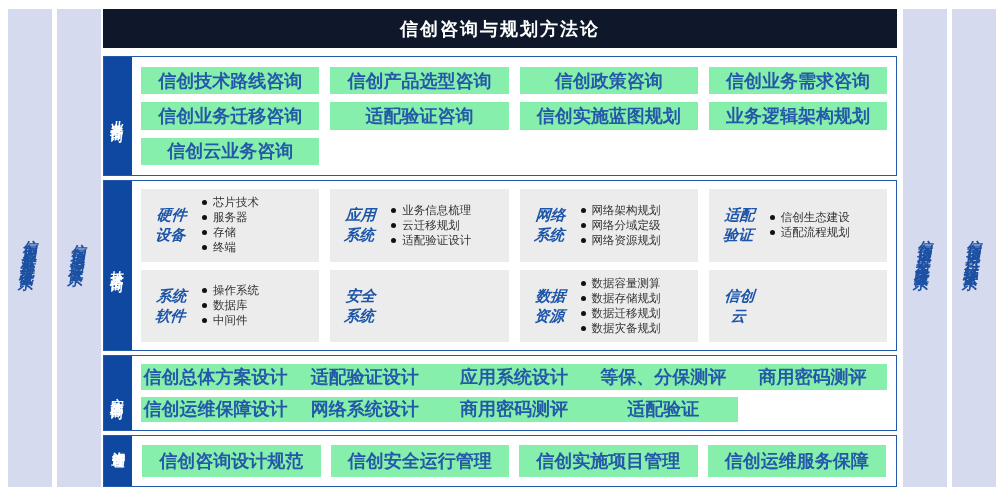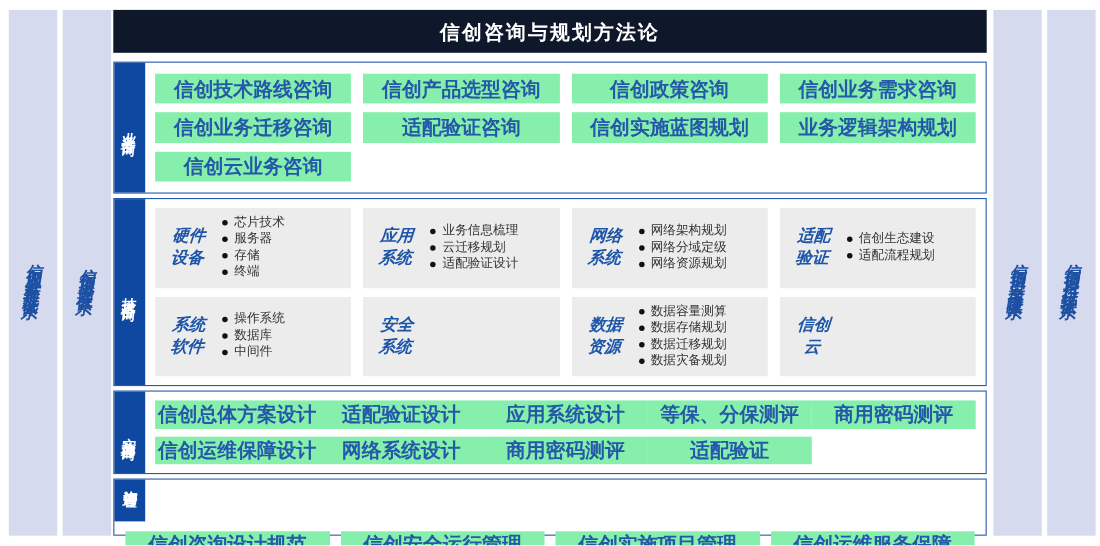--- a/index.html
+++ b/index.html
@@ -48,21 +48,21 @@
   .sec-tech{top:171px;height:171px;}
   .sec-tech .sec-body{
     grid-template-columns:repeat(4,1fr);grid-template-rows:repeat(2,1fr);
     gap:8px 11px;padding:8px 9px;
   }
   .sec-impl{top:346px;height:76px;}
   .sec-impl .sec-body{
     grid-template-columns:repeat(5,1fr);grid-template-rows:repeat(2,1fr);
     gap:7px 0;padding:8px 9px;
   }
-  .sec-mgmt{top:426px;height:52px;flex-direction:column;}
+  .sec-mgmt{top:426px;height:52px;}
   .sec-mgmt .sec-body{
     grid-template-columns:repeat(4,1fr);grid-template-rows:1fr;
     gap:10px;padding:9px 10px;
   }
   .item{
     background:#86efac;display:flex;align-items:center;justify-content:center;
     color:#2458a8;font-weight:bold;font-size:18px;min-width:0;white-space:nowrap;
   }
   
   .card{

